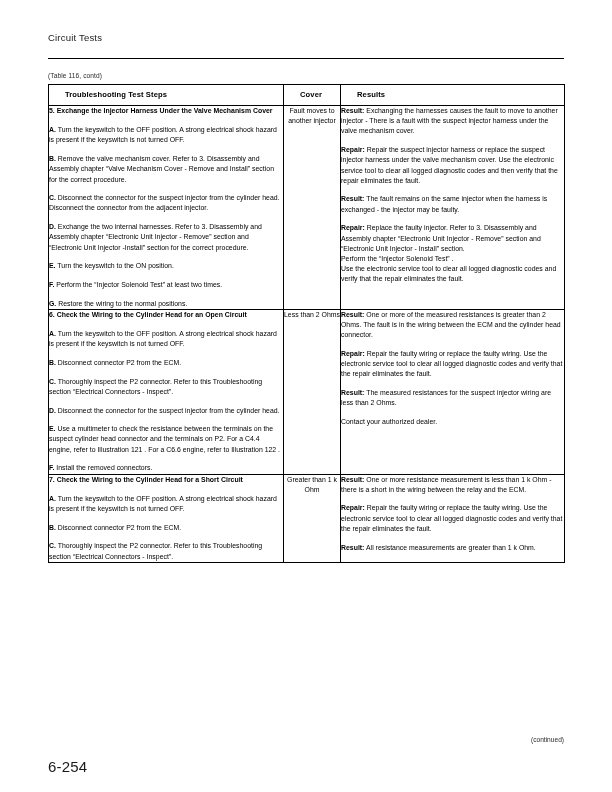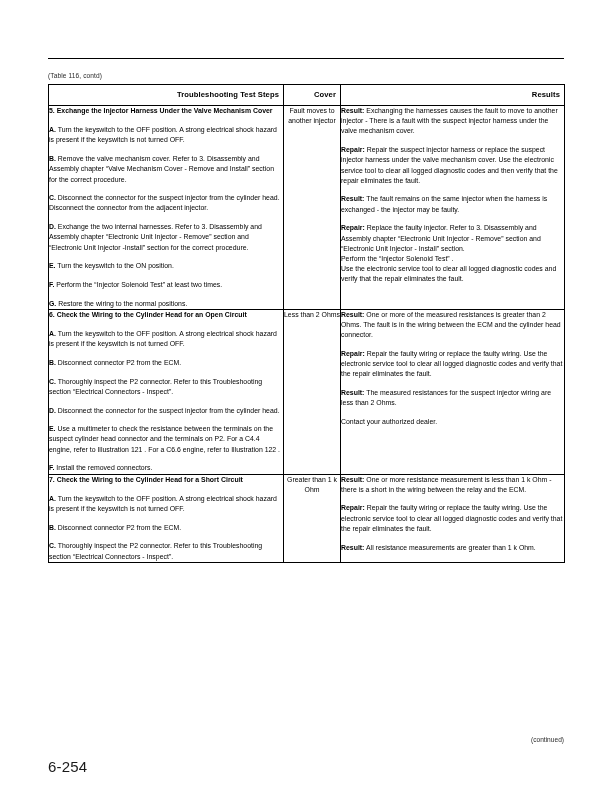--- a/index.html
+++ b/index.html
@@ -68,21 +68,21 @@
     width: 516px;
     table-layout: fixed;
   }
   table.troubleshooting td,
   table.troubleshooting th {
     border: 1px solid #000000;
     vertical-align: top;
     padding: 0;
   }
   table.troubleshooting th {
-    text-align: right;
+    text-align: left;
     font-size: 7.6px;
     font-weight: bold;
     padding: 5px 4px 5px 16px;
     line-height: 10px;
     letter-spacing: 0.1px;
   }
   col.c-steps   { width: 235px; }
   col.c-values  { width: 57px;  }
   col.c-results { width: 224px; }
 
@@ -136,20 +136,23 @@
     font-size: 15px;
     color: #1a1a1a;
     letter-spacing: 0.2px;
   }
 </style>
 </head>
 <body>
 
 <div class="page">
 
+  <div class="page-header">
+    <div class="page-header-title">Circuit Tests</div>
+  </div>
   <div class="header-rule"></div>
 
   <div class="table-caption">(Table 116, contd)</div>
 
   <div class="tbl-wrap">
     <table class="troubleshooting">
       <colgroup>
         <col class="c-steps">
         <col class="c-values">
         <col class="c-results">

